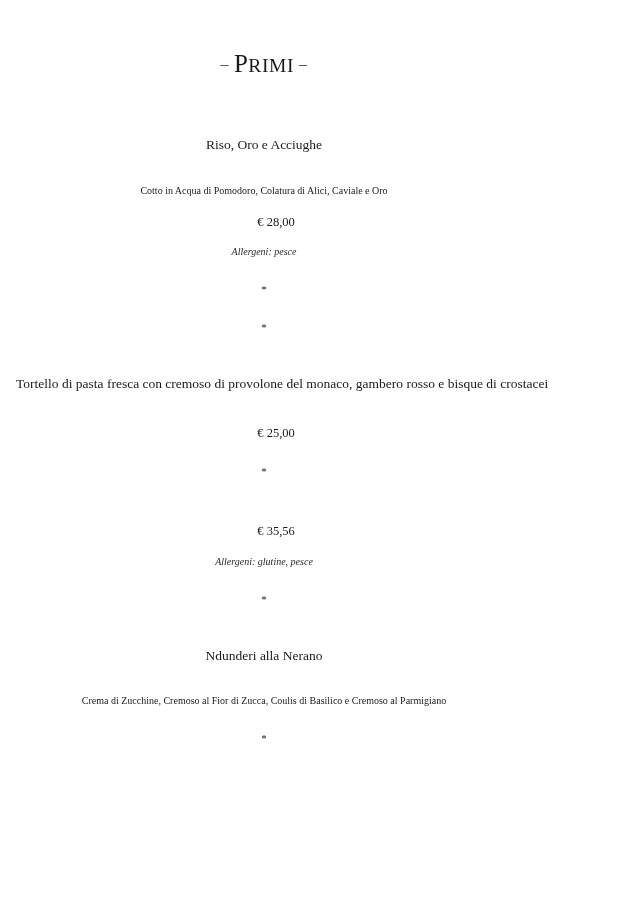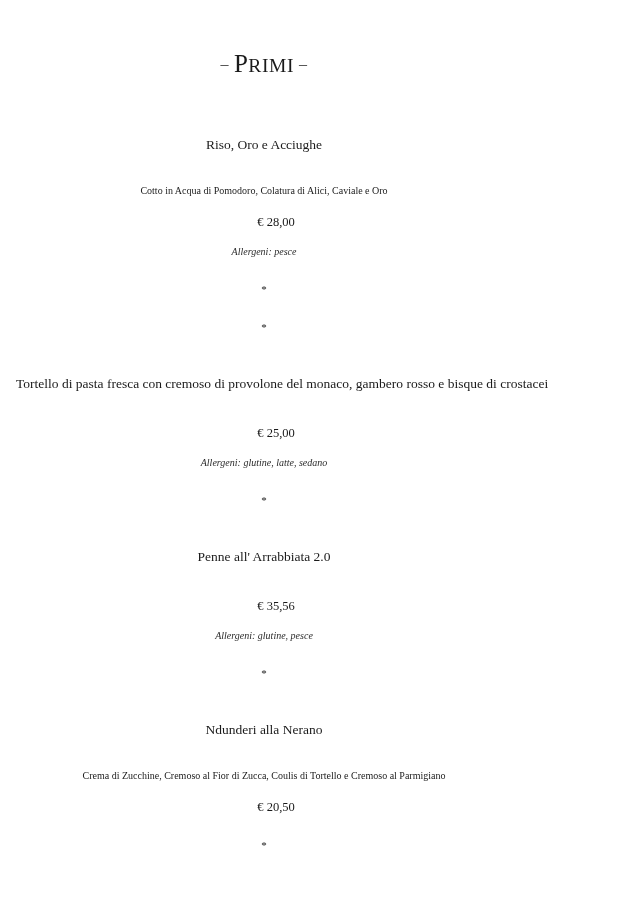--- a/index.html
+++ b/index.html
@@ -125,37 +125,34 @@
         </div>
       </li>
       <li class="dish">
         <div class="separator">*</div>
       </li>
       <li class="dish">
         <div class="separator">*</div>
         <div class="dish-body">
           <div class="dish-name">Tortello di pasta fresca con cremoso di provolone del monaco, gambero rosso e bisque di crostacei</div>
           <div class="dish-price">€ 25,00</div>
-          <div class="dish-allergens">Allergeni: glutine, latte, sedano</div>
         </div>
       </li>
       <li class="dish">
         <div class="separator">*</div>
         <div class="dish-body">
-          <div class="dish-name">Penne all' Arrabbiata 2.0</div>
           <div class="dish-price">€ 35,56</div>
           <div class="dish-allergens">Allergeni: glutine, pesce</div>
         </div>
       </li>
       <li class="dish">
         <div class="separator">*</div>
         <div class="dish-body">
           <div class="dish-name">Ndunderi alla Nerano</div>
-          <div class="dish-desc">Crema di Zucchine, Cremoso al Fior di Zucca, Coulis di Tortello e Cremoso al Parmigiano</div>
-          <div class="dish-price">€ 20,50</div>
+          <div class="dish-desc">Crema di Zucchine, Cremoso al Fior di Zucca, Coulis di Basilico e Cremoso al Parmigiano</div>
         </div>
       </li>
       <li class="dish">
         <div class="separator">*</div>
         <div class="dish-body"></div>
       </li>
     </ul>
 
 </div>
 

